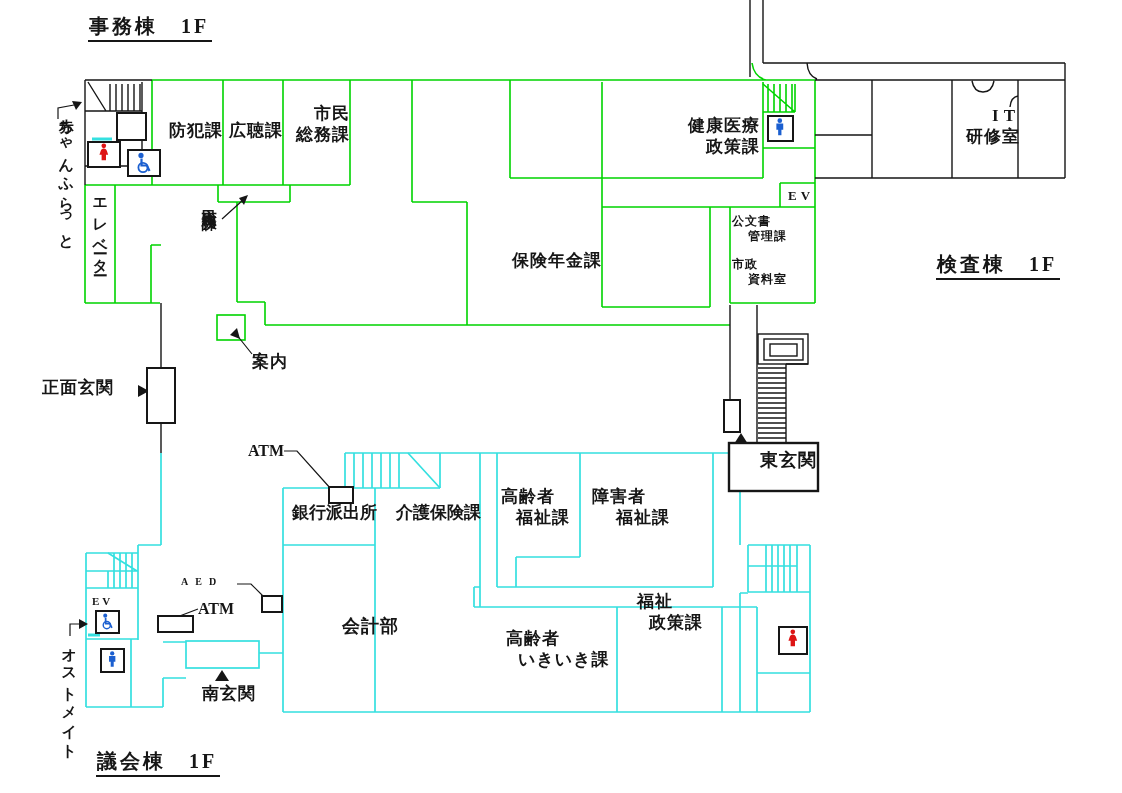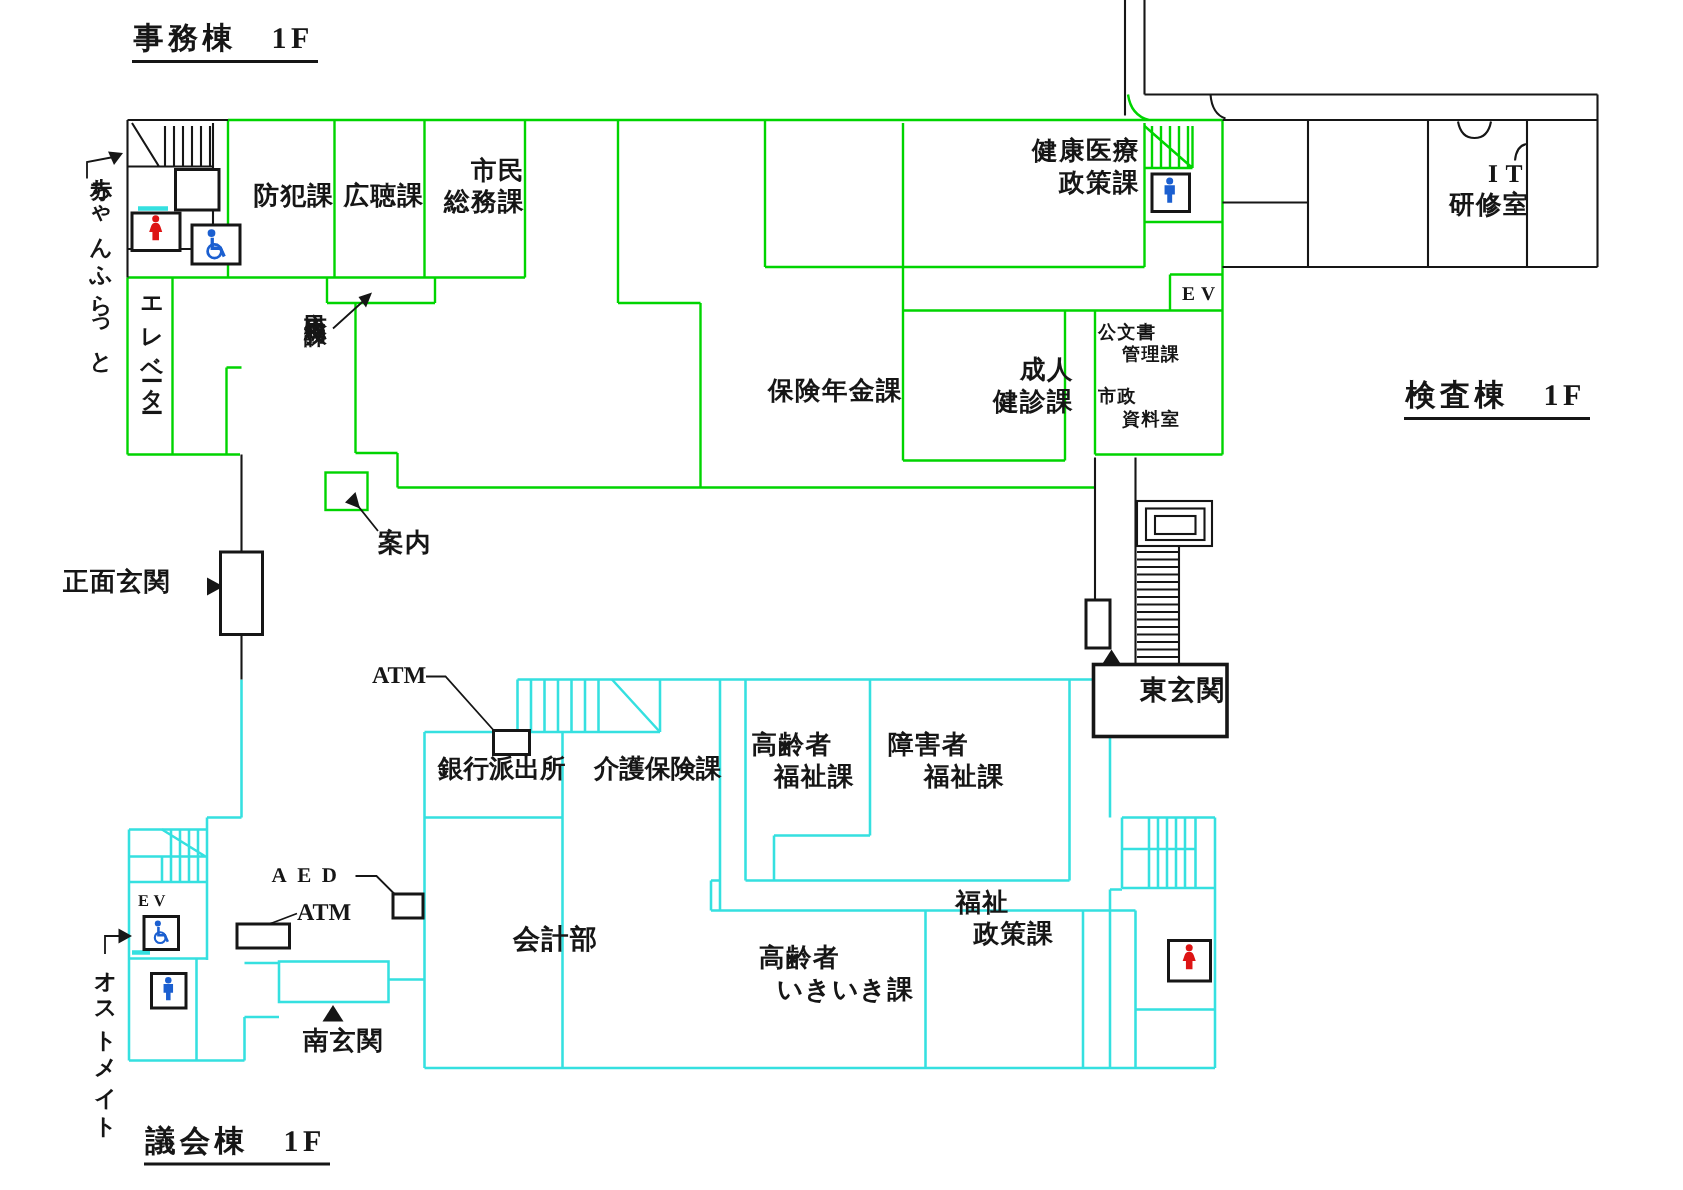--- a/index.html
+++ b/index.html
@@ -157,29 +157,25 @@
   <div class="lab title" style="left:88px;top:14px;">事務棟　1F</div>
   <div class="lab title" style="left:936px;top:252px;">検査棟　1F</div>
   <div class="lab title" style="left:96px;top:749px;">議会棟　1F</div>
 
   <div class="lab ctr" style="left:152px;top:121px;width:71px;">防犯課</div>
   <div class="lab ctr" style="left:221px;top:121px;width:62px;">広聴課</div>
   <div class="lab ctr" style="left:284px;top:104px;width:66px;">
     <div>市民</div>
       <div>総務課</div>
   </div>
-  <div class="lab ctr" style="left:660px;top:91px;width:100px;">
+  <div class="lab ctr" style="left:660px;top:116px;width:100px;">
     <div>健康医療</div>
       <div>政策課</div>
   </div>
   <div class="lab ctr" style="left:467px;top:251px;width:135px;">保険年金課</div>
-  <div class="lab ctr" style="left:620px;top:237px;width:96px;">
-    <div>成人</div>
-      <div>健診課</div>
-  </div>
   <div class="lab sm" style="left:732px;top:214px;">
     <div>公文書</div>
       <div class="l2-indent1">管理課</div>
   </div>
   <div class="lab sm" style="left:732px;top:257px;">
     <div>市政</div>
       <div class="l2-indent1">資料室</div>
   </div>
   <div class="lab ev" style="left:788px;top:188px;">EV</div>
   <div class="lab" style="left:252px;top:352px;">案内</div>
@@ -208,18 +204,18 @@
   <div class="lab" style="left:506px;top:629px;">
     <div>高齢者</div>
       <div style="padding-left:12px;">いきいき課</div>
   </div>
   <div class="lab" style="left:637px;top:592px;">
     <div>福祉</div>
       <div style="padding-left:12px;">政策課</div>
   </div>
   <div class="lab ctr" style="left:188px;top:684px;width:68px;">南玄関</div>
   <div class="lab" style="left:248px;top:441px;font-size:16px;letter-spacing:0;">ATM</div>
-  <div class="lab" style="left:181px;top:576px;font-size:14px;letter-spacing:7px;">AED</div>
+  <div class="lab" style="left:181px;top:576px;font-size:10px;letter-spacing:7px;">AED</div>
   <div class="lab" style="left:198px;top:599px;font-size:16px;letter-spacing:0;">ATM</div>
   <div class="lab ev-s" style="left:92px;top:595px;">EV</div>
   <div class="lab vtext" style="left:60px;top:638px;height:110px;">オストメイト</div>
 
 </div>
 
 </body></html>

